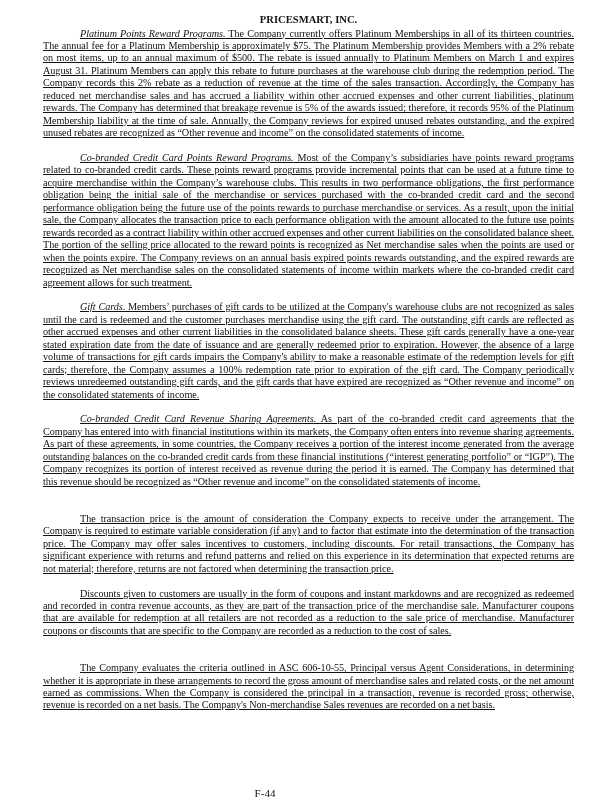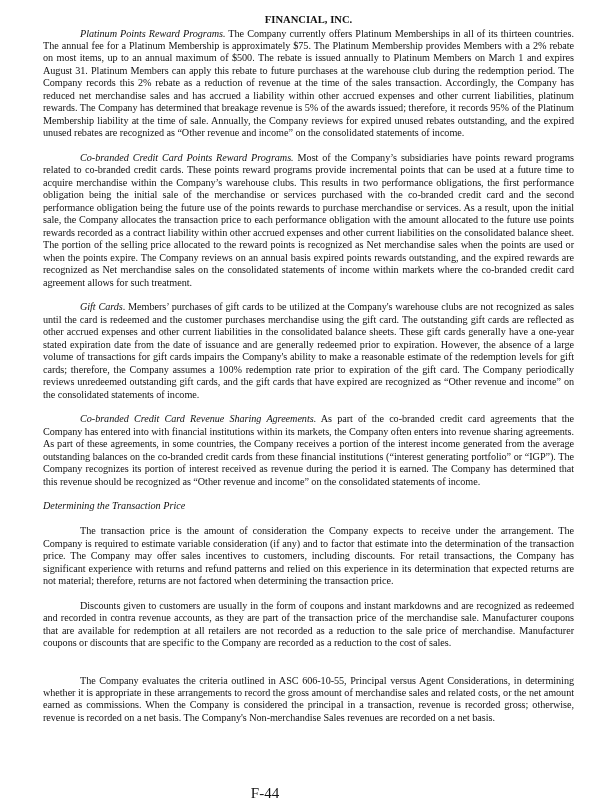--- a/index.html
+++ b/index.html
@@ -30,60 +30,59 @@
     }
     .header div { white-space: nowrap; }
     p {
       margin: 0;
       font-size: 10.2px;
       line-height: 12.45px;
       text-align: justify;
       text-align-last: left;
       letter-spacing: -0.05px;
     }
-    p.indent { text-indent: 37px; }
+    p.indent { text-indent: 37px; text-decoration: underline; }
     .gap { height: 12.4px; }
     .lead { font-style: italic; }
     .subhead {
       font-style: italic;
       font-size: 10.2px;
       line-height: 12.45px;
       margin: 0;
     }
     .footer {
       position: absolute;
       left: 0;
       width: 530px;
       top: 787px;
       text-align: center;
-      font-size: 15px;
+      font-size: 11px;
       line-height: 12px;
     }
   </style>
 </head>
 <body>
 
 <div class="page">
   <div class="header">
-    <div>FINANCIAL, INC.</div>
+    <div>PRICESMART, INC.</div>
   </div>
 
   <p class="indent"><span class="lead">Platinum Points Reward Programs.</span><span> The Company currently offers Platinum Memberships in all of its thirteen countries. The annual fee for a Platinum Membership is approximately $75. The Platinum Membership provides Members with a 2% rebate on most items, up to an annual maximum of $500. The rebate is issued annually to Platinum Members on March 1 and expires August 31. Platinum Members can apply this rebate to future purchases at the warehouse club during the redemption period.  The Company records this 2% rebate as a reduction of revenue at the time of the sales transaction.  Accordingly, the Company has reduced net merchandise sales and has accrued a liability within other accrued expenses and other current liabilities, platinum rewards. The Company has determined that breakage revenue is 5% of the awards issued; therefore, it records 95% of the Platinum Membership liability at the time of sale. Annually, the Company reviews for expired unused rebates outstanding, and the expired unused rebates are recognized as “Other revenue and income” on the consolidated statements of income.</span></p>
   <div class="gap"></div>
 
   <p class="indent"><span class="lead">Co-branded Credit Card Points Reward Programs.</span><span>  Most of the Company’s subsidiaries have points reward programs related to co-branded credit cards. These points reward programs provide incremental points that can be used at a future time to acquire merchandise within the Company’s warehouse clubs.  This results in two performance obligations, the first performance obligation being the initial sale of the merchandise or services purchased with the co-branded credit card and the second performance obligation being the future use of the points rewards to purchase merchandise or services.  As a result, upon the initial sale, the Company allocates the transaction price to each performance obligation with the amount allocated to the future use points rewards recorded as a contract liability within other accrued expenses and other current liabilities on the consolidated balance sheet. The portion of the selling price allocated to the reward points is recognized as Net merchandise sales when the points are used or when the points expire. The Company reviews on an annual basis expired points rewards outstanding, and the expired rewards are recognized as Net merchandise sales on the consolidated statements of income within markets where the co-branded credit card agreement allows for such treatment.</span></p>
   <div class="gap"></div>
 
   <p class="indent"><span class="lead">Gift Cards</span><span>. Members’ purchases of gift cards to be utilized at the Company's warehouse clubs are not recognized as sales until the card is redeemed and the customer purchases merchandise using the gift card. The outstanding gift cards are reflected as other accrued expenses and other current liabilities in the consolidated balance sheets. These gift cards generally have a one-year stated expiration date from the date of issuance and are generally redeemed prior to expiration. However, the absence of a large volume of transactions for gift cards impairs the Company's ability to make a reasonable estimate of the redemption levels for gift cards; therefore, the Company assumes a 100% redemption rate prior to expiration of the gift card. The Company periodically reviews unredeemed outstanding gift cards, and the gift cards that have expired are recognized as “Other revenue and income” on the consolidated statements of income.</span></p>
   <div class="gap"></div>
 
   <p class="indent"><span class="lead">Co-branded Credit Card Revenue Sharing Agreements</span><span>. As part of the co-branded credit card agreements that the Company has entered into with financial institutions within its markets, the Company often enters into revenue sharing agreements. As part of these agreements, in some countries, the Company receives a portion of the interest income generated from the average outstanding balances on the co-branded credit cards from these financial institutions (“interest generating portfolio” or “IGP”). The Company recognizes its portion of interest received as revenue during the period it is earned. The Company has determined that this revenue should be recognized as “Other revenue and income” on the consolidated statements of income.</span></p>
   <div class="gap"></div>
 
-  <div class="subhead">Determining the Transaction Price</div>
   <div class="gap"></div>
 
   <p class="indent">The transaction price is the amount of consideration the Company expects to receive under the arrangement. The Company is required to estimate variable consideration (if any) and to factor that estimate into the determination of the transaction price. The Company may offer sales incentives to customers, including discounts. For retail transactions, the Company has significant experience with returns and refund patterns and relied on this experience in its determination that expected returns are not material; therefore, returns are not factored when determining the transaction price.</p>
   <div class="gap"></div>
 
   <p class="indent">Discounts given to customers are usually in the form of coupons and instant markdowns and are recognized as redeemed and recorded in contra revenue accounts, as they are part of the transaction price of the merchandise sale. Manufacturer coupons that are available for redemption at all retailers are not recorded as a reduction to the sale price of merchandise. Manufacturer coupons or discounts that are specific to the Company are recorded as a reduction to the cost of sales.</p>
   <div class="gap"></div>
 
   <div class="gap"></div>
 

